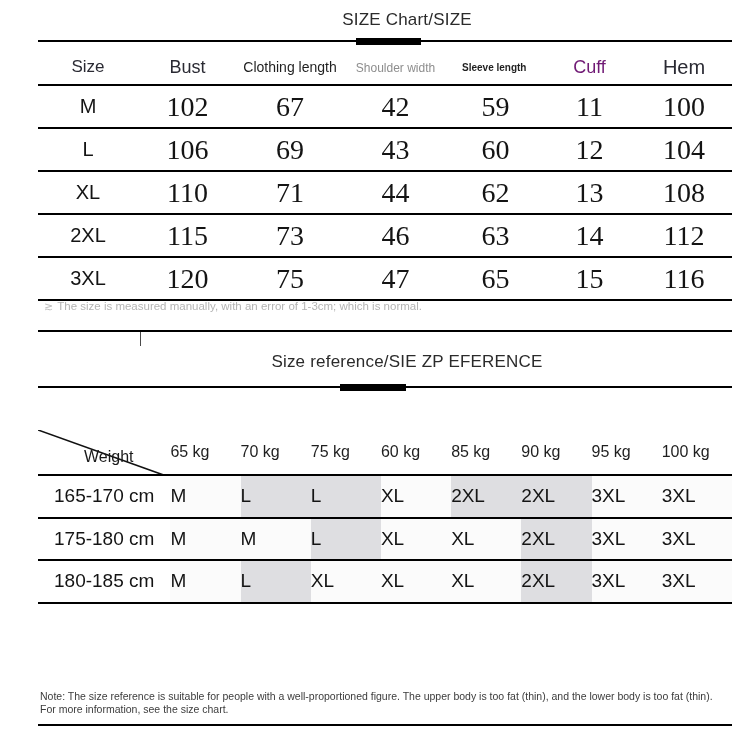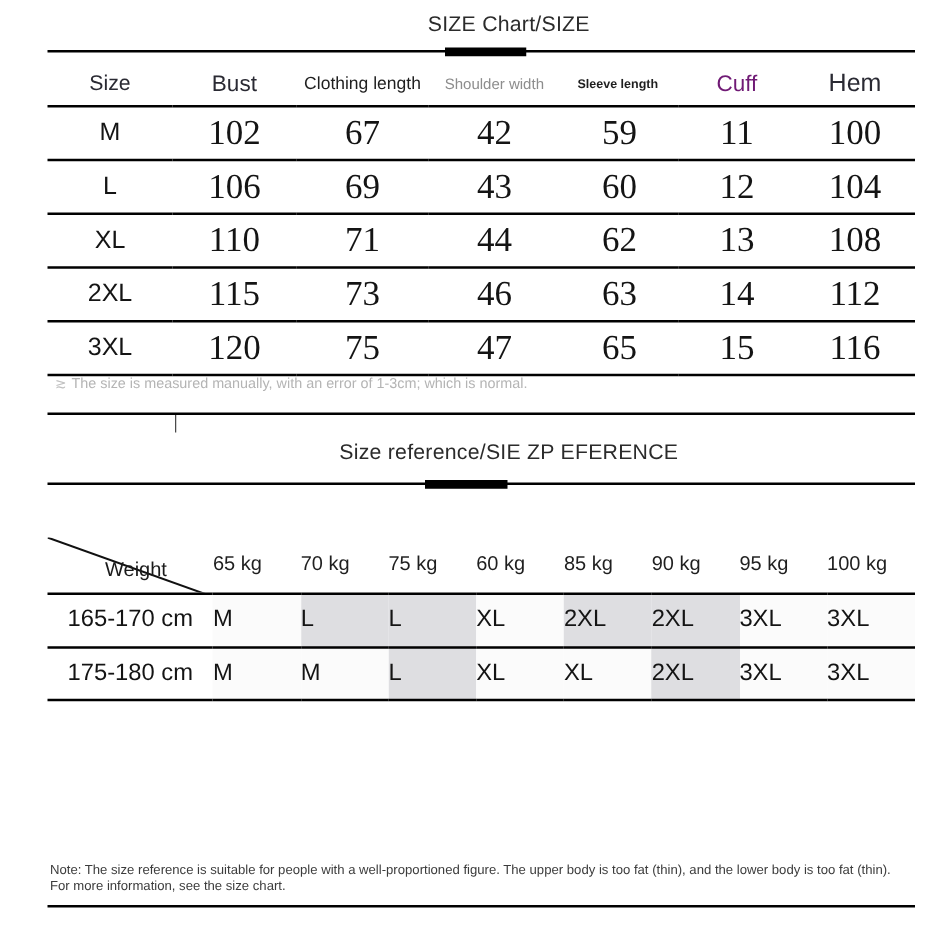--- a/index.html
+++ b/index.html
@@ -344,17 +344,28 @@
         <td class="height-cell">175-180 cm</td>
         <td class="light">M</td>
         <td class="light">M</td>
         <td class="hl">L</td>
         <td class="light">XL</td>
         <td class="light">XL</td>
         <td class="hl">2XL</td>
         <td class="light">3XL</td>
         <td class="light">3XL</td>
       </tr>
+      <tr>
+        <td class="height-cell">180-185 cm</td>
+        <td class="light">M</td>
+        <td class="hl">L</td>
+        <td class="light">XL</td>
+        <td class="light">XL</td>
+        <td class="light">XL</td>
+        <td class="hl">2XL</td>
+        <td class="light">3XL</td>
+        <td class="light">3XL</td>
+      </tr>
     </tbody>
 </table>
 
 <div id="footer-note">Note: The size reference is suitable for people with a well-proportioned figure. The upper body is too fat (thin), and the lower body is too fat (thin). For more information, see the size chart.</div>
 <div id="footer-rule"></div>
 
 </body></html>

